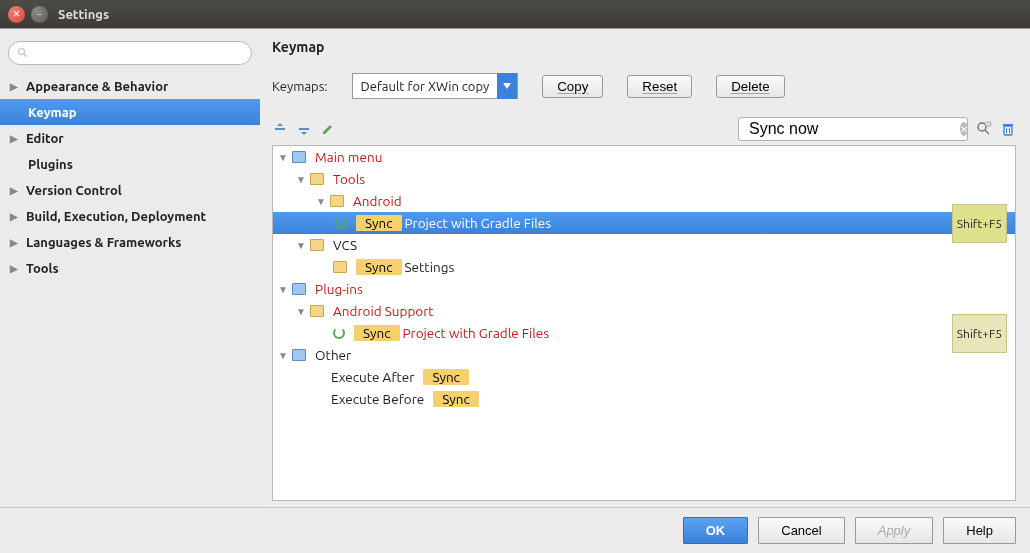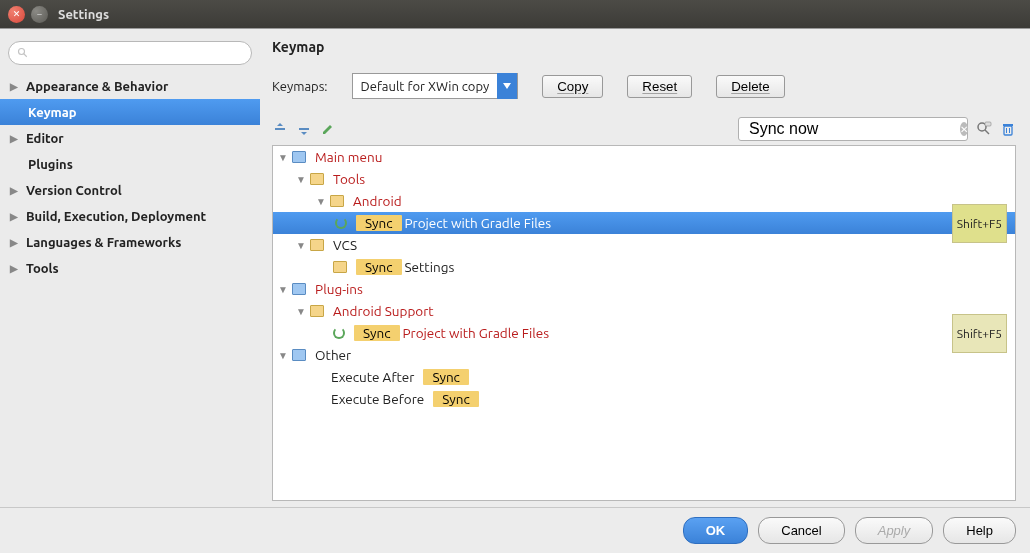--- a/index.html
+++ b/index.html
@@ -49,21 +49,21 @@
     .hl { background: #f4d06f; color: #000; padding: 0 9px; border-radius: 1px; }
     .shortcut { margin-left: auto; background: #e8e6b8; border: 1px solid #c7c389; padding: 12px 4px; font-size: 12px; color: #222; }
     .tree-row.selected .shortcut { background: #dfe08c; }
 
     .ind0 { padding-left: 4px; }
     .ind1 { padding-left: 22px; }
     .ind2 { padding-left: 42px; }
     .ind3 { padding-left: 62px; }
 
     .footer { height: 46px; background: #ececec; border-top: 1px solid #c8c8c8; display: flex; align-items: center; justify-content: flex-end; gap: 10px; padding: 0 14px; }
-    .fbtn { border: 1px solid #999; background: linear-gradient(to bottom,#fafafa,#e6e6e6); padding: 5px 22px; border-radius: 12px; cursor: pointer; font-size: 13px; }
+    .fbtn { border: 1px solid #999; background: linear-gradient(to bottom,#fafafa,#e6e6e6); padding: 5px 22px; border-radius: 1px; cursor: pointer; font-size: 13px; }
     .fbtn.primary { background: linear-gradient(to bottom,#5aa1f2,#3b82d8); color: #fff; border-color: #2f6fc0; font-weight: bold; }
     .fbtn.disabled { color: #aaa; cursor: default; font-style: italic; }
 
     .sync-ico { width: 12px; height: 12px; border: 2px solid #5aa65a; border-radius: 50%; border-top-color: transparent; display: inline-block; }
   </style>
 </head>
 <body>
 
 <div class="titlebar">
   <div class="win-btn win-close">✕</div>

